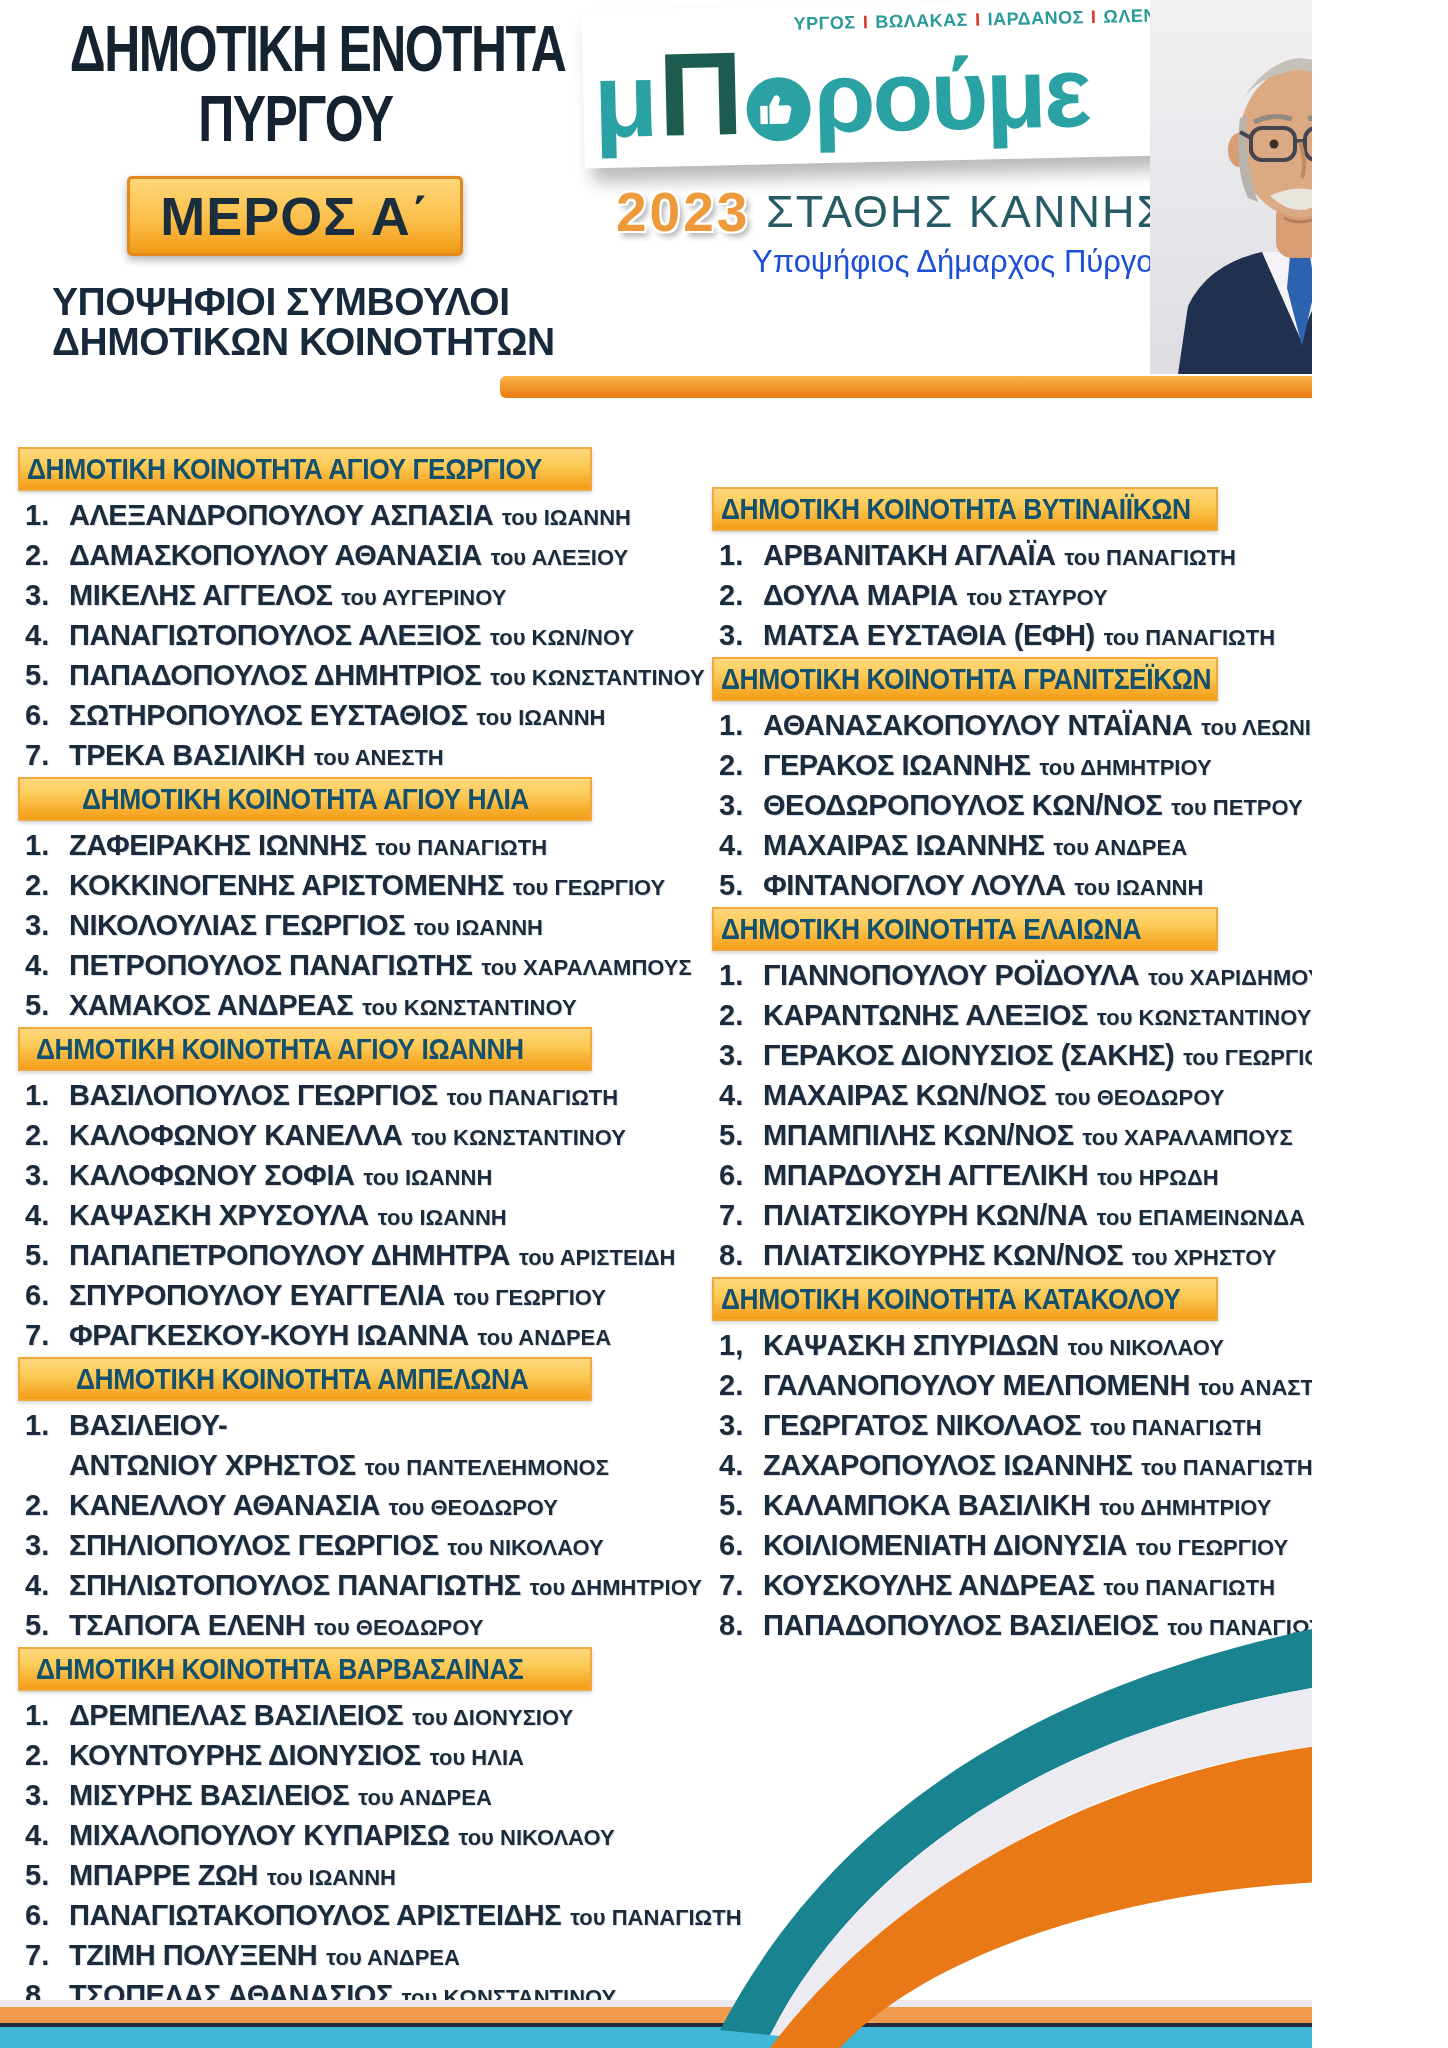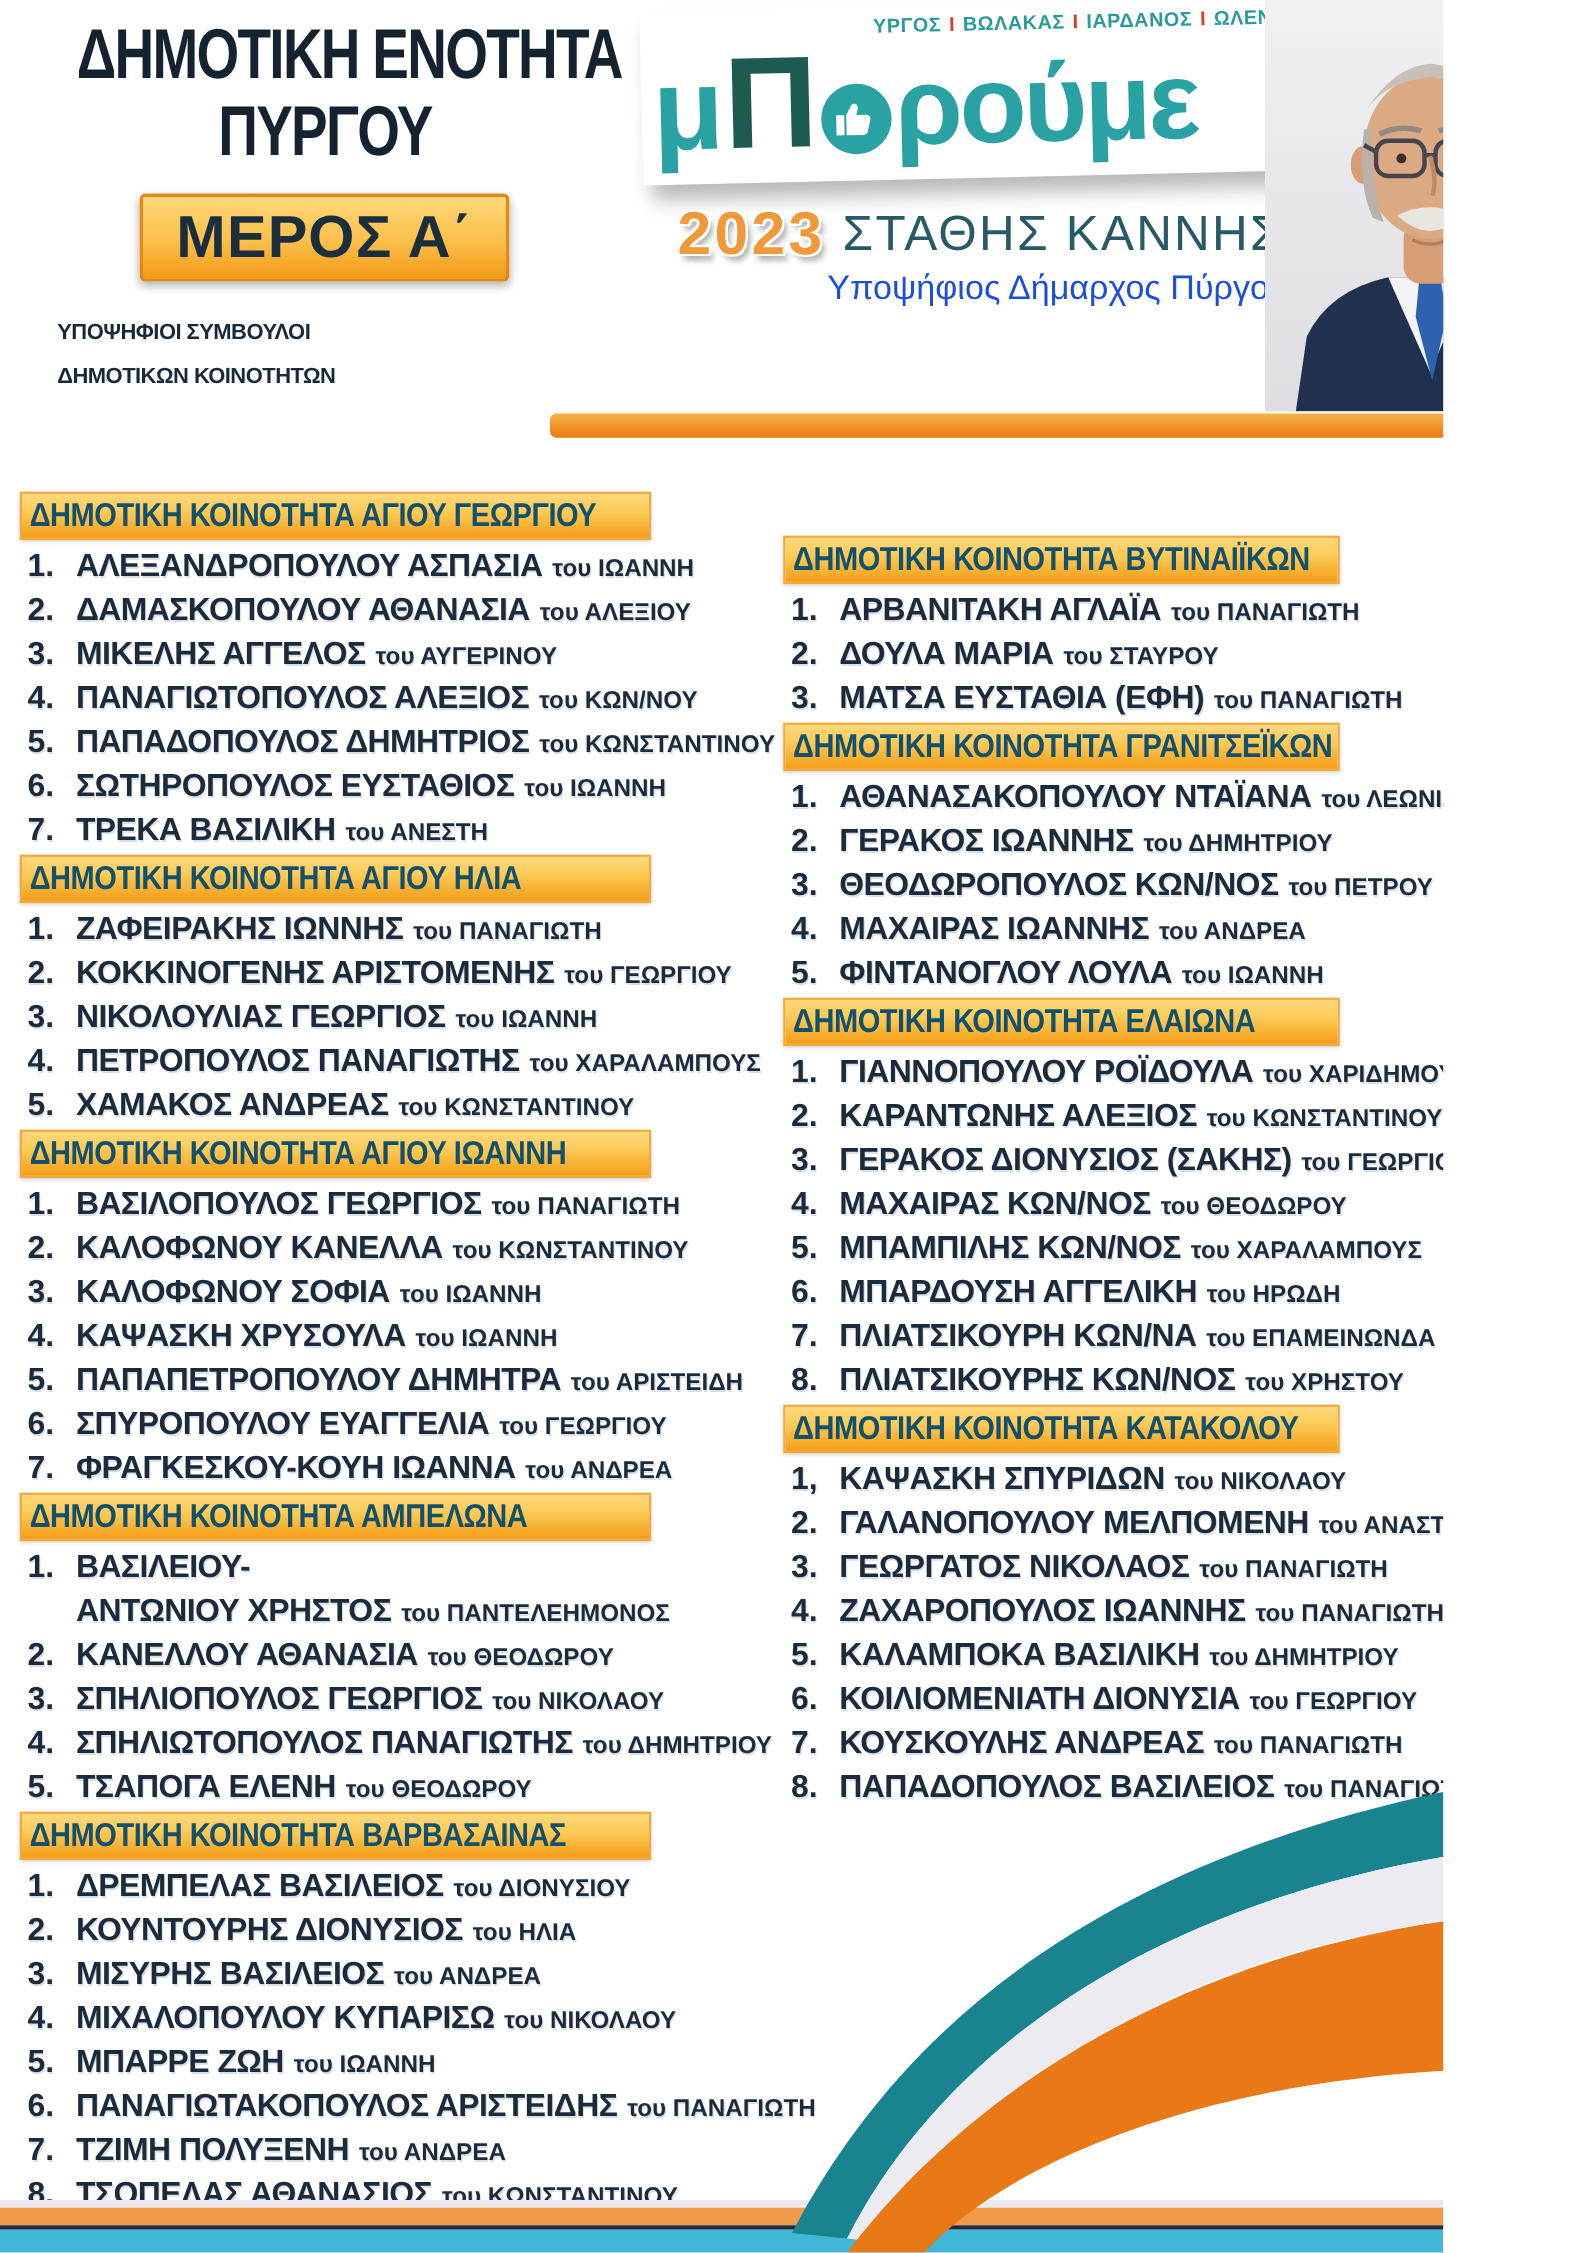--- a/index.html
+++ b/index.html
@@ -7,21 +7,21 @@
         font-family:"Liberation Sans",sans-serif;}
 
   
   .title-block{position:absolute;left:0;top:14px;width:590px;text-align:center;color:#14232f;}
   .t-line{font-size:64px;font-weight:bold;line-height:70px;white-space:nowrap;}
   .t-line>span{display:inline-block;transform:scaleX(.78);transform-origin:50% 50%;letter-spacing:-2px;}
   .part-badge{display:inline-block;margin-top:22px;padding:6px 30px;font-size:54px;font-weight:bold;
       color:#1b2e3e;letter-spacing:1px;
       background:linear-gradient(180deg,#ffd879 0%,#fbbf4a 55%,#f19a15 100%);
       border:3px solid #e2881c;border-radius:5px;box-shadow:0 4px 9px rgba(0,0,0,.3);}
-  .subtitle{margin-top:26px;text-align:left;padding-left:52px;font-size:20px;font-weight:bold;
+  .subtitle{margin-top:26px;text-align:left;padding-left:52px;font-size:39px;font-weight:bold;
       line-height:40px;color:#17293a;letter-spacing:-0.5px;}
 
   
   .logo-card{position:absolute;left:583px;top:4px;width:578px;height:158px;background:#ffffff;
       transform:rotate(-1.3deg);box-shadow:8px 14px 18px rgba(0,0,0,.28);}
   .areas{position:absolute;left:212px;top:8px;white-space:nowrap;font-size:18px;font-weight:bold;
       color:#2a9a9b;letter-spacing:.5px;}
   .areas .sep{color:#d93a2b;margin:0 7px;}
   .logo-line{position:absolute;left:10px;bottom:4px;white-space:nowrap;}
   .lg-mu{font-size:106px;font-weight:bold;color:#2aa2a3;}
@@ -47,21 +47,21 @@
       background:linear-gradient(180deg,#f8b244 0%,#ea7a12 100%);border-radius:6px 0 0 6px;}
 
   
   .col{position:absolute;top:447px;z-index:3;}
   .col-left{left:18px;width:726px;}
   .col-right{left:712px;width:700px;margin-top:40px;}
   .sec-header{height:44px;line-height:40px;margin:2px 0 4px 0;box-sizing:border-box;padding-left:7px;
       background:linear-gradient(180deg,#ffd87d 0%,#fccb57 40%,#f49d17 100%);
       border:2px solid #f0a93c;box-shadow:0 2px 4px rgba(0,0,0,.18);}
   .col .sec-header:first-child{margin-top:0;}
-  .col-left .sec-header{width:574px;}
+  .col-left .sec-header{width:574px;text-align:right;}
   .col-right .sec-header{width:506px;}
   .sec-header>span{display:inline-block;transform:scaleX(.88);transform-origin:0 50%;
       white-space:nowrap;font-size:30px;font-weight:bold;color:#13506d;letter-spacing:-0.5px;}
   .iline{height:40px;line-height:40px;white-space:nowrap;padding-left:7px;
       font-weight:bold;color:#1b2b3c;text-shadow:1px 1px 0 rgba(150,160,180,.35);}
   .iline .num{display:inline-block;width:44px;font-size:29px;}
   .iline .nm{font-size:29px;letter-spacing:-0.5px;}
   .iline .fa{font-size:22px;margin-left:9px;}
 
   

